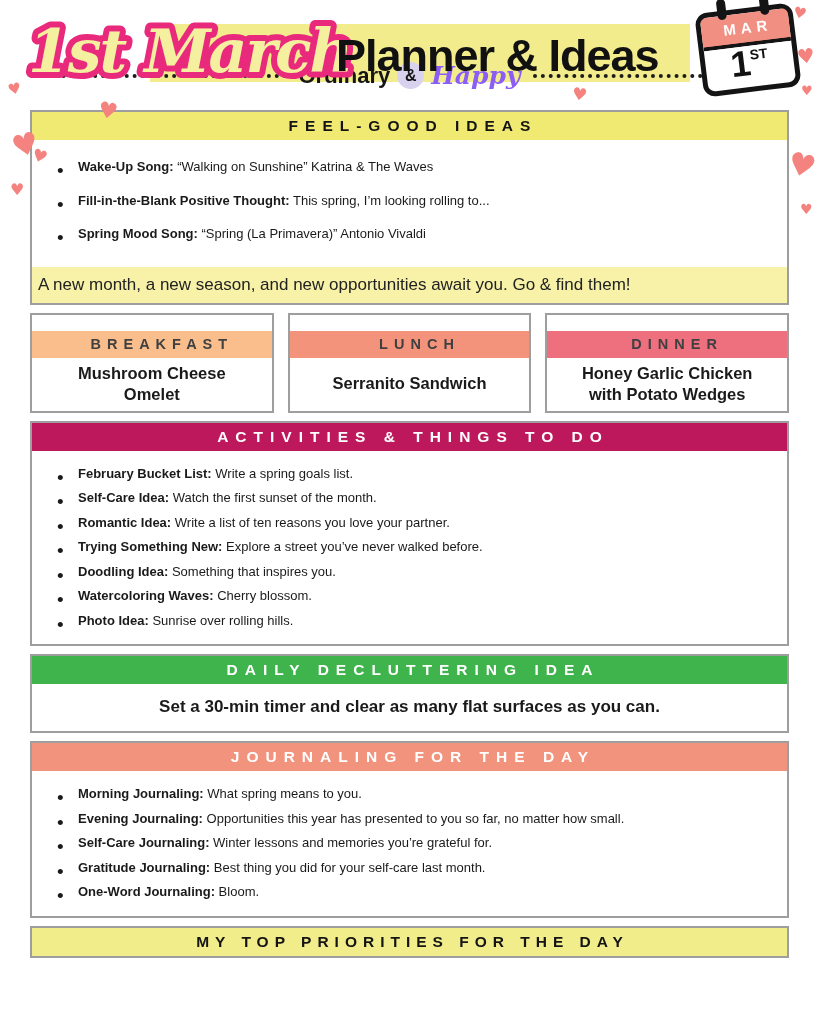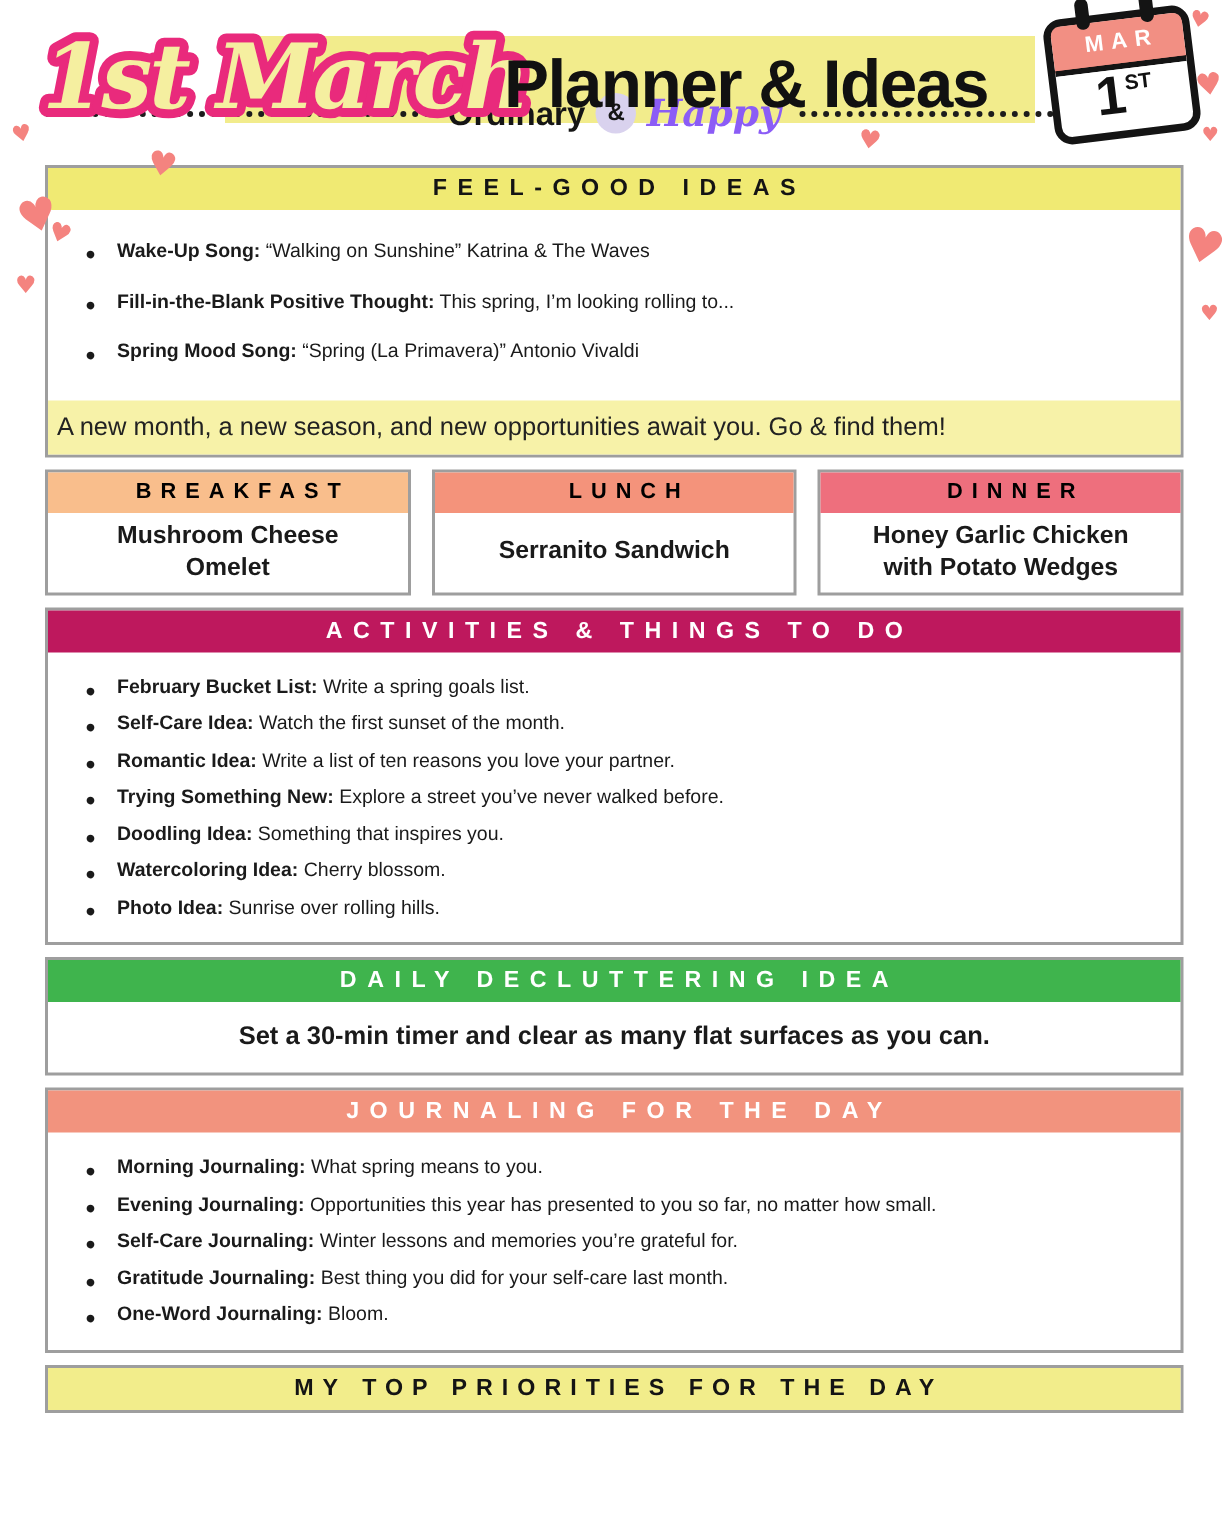--- a/index.html
+++ b/index.html
@@ -69,21 +69,21 @@
   .sec-foot {
     background:#F7F2A8; text-align:left; padding:8px 6px;
     font-size:17px; font-weight:500; color:#222;
   }
 
   
   .meals { display:grid; grid-template-columns:1fr 1fr 1fr; gap:14px; margin-bottom:8px; }
   .meal { border:2px solid #9E9E9E; background:#fff; }
   .meal-head {
     height:27px; display:flex; align-items:center; justify-content:center;
-    color:#000000; font-weight:700; font-size:14.5px; letter-spacing:6px; padding-left:20px;
+    color:#404040; font-weight:700; font-size:14.5px; letter-spacing:6px; padding-left:20px;margin-top:16px;
   }
   .meal-head.breakfast { background:#F9BE8C; }
   .meal-head.lunch     { background:#F4937B; }
   .meal-head.dinner    { background:#EE6F7D; }
   .meal-body {
     min-height:53px; display:flex; align-items:center; justify-content:center;
     text-align:center; font-weight:700; font-size:16.5px; line-height:1.3; padding:5px 26px;
   }
 
   .center-body { padding:13px 10px 14px 10px; text-align:center; font-weight:700; font-size:17px; }
@@ -167,21 +167,21 @@
   </div>
 
   <section class="box">
     <div class="sec-head pink">ACTIVITIES &amp; THINGS TO DO</div>
     <ul class="blist">
       <li><b>February Bucket List:</b> <span>Write a spring goals list.</span></li>
       <li><b>Self-Care Idea:</b> <span>Watch the first sunset of the month.</span></li>
       <li><b>Romantic Idea:</b> <span>Write a list of ten reasons you love your partner.</span></li>
       <li><b>Trying Something New:</b> <span>Explore a street you’ve never walked before.</span></li>
       <li><b>Doodling Idea:</b> <span>Something that inspires you.</span></li>
-      <li><b>Watercoloring Idea:</b> <span>Cherry blossom.</span></li>
+      <li><b>Watercoloring Waves:</b> <span>Cherry blossom.</span></li>
       <li><b>Photo Idea:</b> <span>Sunrise over rolling hills.</span></li>
     </ul>
   </section>
 
   <section class="box">
     <div class="sec-head green">DAILY DECLUTTERING IDEA</div>
     <div class="center-body">Set a 30-min timer and clear as many flat surfaces as you can.</div>
   </section>
 
   <section class="box">

